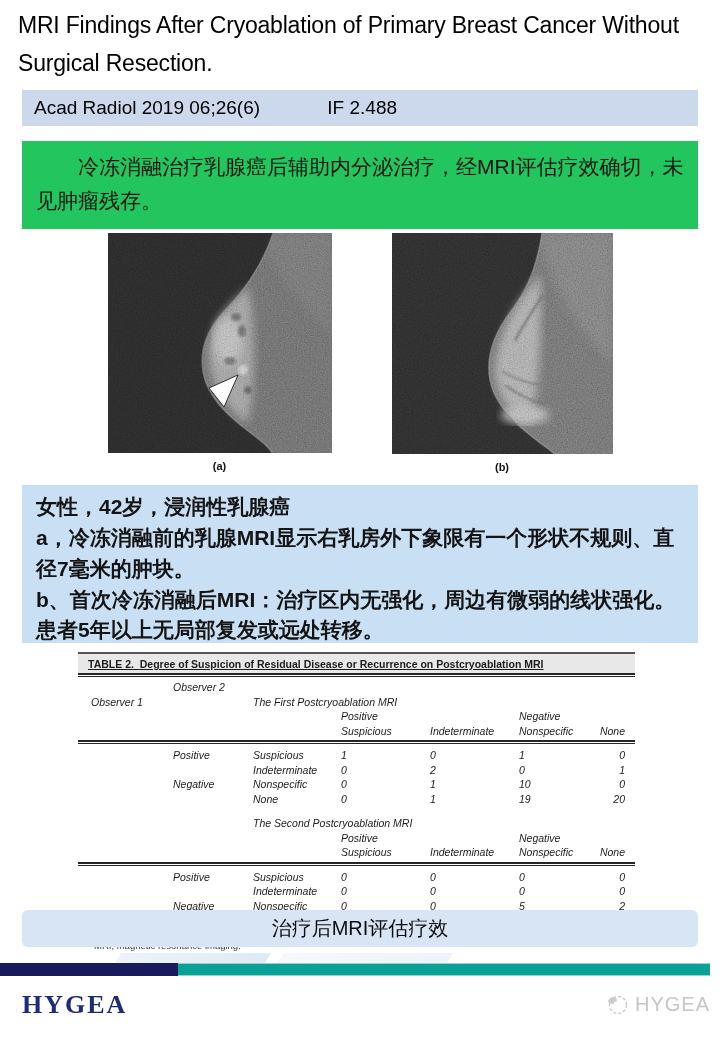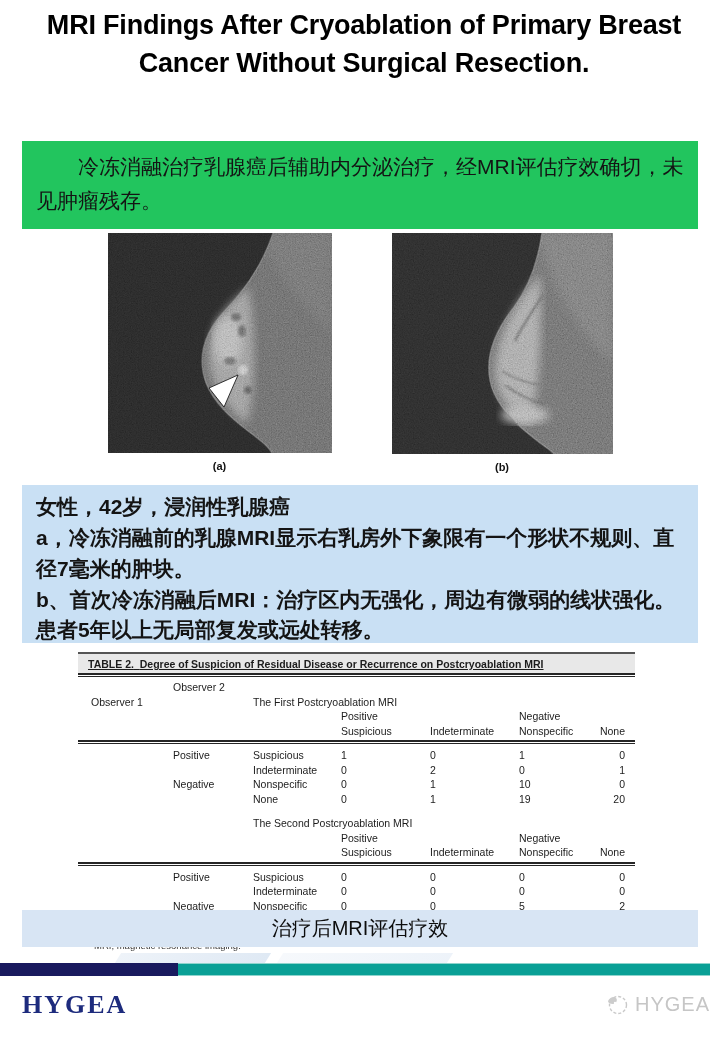--- a/index.html
+++ b/index.html
@@ -1,21 +1,21 @@
 <!DOCTYPE html>
 <html><head>
 <meta charset="utf-8">
 <style>
   html,body{margin:0;padding:0;background:#ffffff;}
   .page{position:relative;width:720px;height:1040px;background:#ffffff;overflow:hidden;
         font-family:"Liberation Sans", sans-serif;color:#111;}
 
   
   .title{position:absolute;left:18px;top:6px;width:692px;
-         font-size:27px;line-height:38px;font-weight:bold;color:#000;letter-spacing:-0.2px;text-align:center;}
+         font-size:23px;line-height:38px;font-weight:normal;color:#000;letter-spacing:-0.2px;}
 
   
   .journal-bar{position:absolute;left:22px;top:90px;width:676px;height:36px;
                background:#ccd9ec;line-height:36px;font-size:19px;color:#000;
                padding-left:12px;box-sizing:border-box;}
   .journal-bar .if{margin-left:62px;}
 
   
   .summary-box{position:absolute;left:22px;top:141px;width:676px;height:88px;
                background:#22c55e;box-sizing:border-box;padding:9px 14px 0 14px;
@@ -31,34 +31,34 @@
            justify-content:center;gap:60px;}
   figure{margin:0;display:flex;flex-direction:column;align-items:center;}
   figure svg{display:block;background:#000;}
   figcaption{margin-top:7px;font-size:11px;font-weight:bold;color:#111;}
 
   
   .table-wrap{position:absolute;left:78px;top:652px;width:557px;font-size:10.5px;color:#1c1c1c;}
   .tbl-titlebar{background:#e8e8e8;border-top:2px solid #555;padding:4px 8px 3px 10px;
                 font-weight:bold;font-size:10.5px;text-decoration:underline;}
   .dbl{height:1px;border-top:2px solid #262626;border-bottom:1px solid #262626;}
-  table.data{border-collapse:collapse;table-layout:fixed;width:557px;margin-top:2px;}
+  table.data{border-collapse:collapse;table-layout:fixed;width:557px;margin-top:2px;font-style:italic;}
   table.data td{padding:1px 0 1px 13px;font-size:10.5px;line-height:12.5px;
                 white-space:nowrap;overflow:hidden;}
   table.data td.r{text-align:right;padding-right:10px;padding-left:0;}
   tr.obs td{padding-top:2px;}
   tr.sec2-head td{padding-top:11px;}
   tr.rule td{padding:0;}
   tr.rule .dbl{margin-top:2px;margin-bottom:2px;}
   tr.first-data td{padding-top:3px;}
   .footnote{padding:4px 0 0 16px;font-size:9.5px;color:#3c3c3c;}
 
   
   .caption-bar{position:absolute;left:22px;top:910px;width:676px;height:37px;
-               background:#d8e5f4;text-align:center;line-height:37px;font-size:20px;color:#0d0d0d;}
+               background:#d8e5f4;text-align:center;line-height:37px;font-size:20px;color:#0d0d0d;border-radius:6px;}
 
   
   .deco1{position:absolute;left:118px;top:953px;width:150px;height:10px;
          background:linear-gradient(90deg,#eef3f9,#dfe9f4);transform:skewX(-32deg);}
   .deco2{position:absolute;left:280px;top:953px;width:170px;height:10px;
          background:linear-gradient(90deg,#f4f7fb,#e9f0f8);transform:skewX(-32deg);opacity:.8;}
   .navy-bar{position:absolute;left:0;top:963px;width:178px;height:13px;background:#191a5e;}
   .teal-bar{position:absolute;left:178px;top:963px;width:532px;height:13px;background:#0aa096;
             border-top:1px solid #8fd4cd;border-bottom:1px solid #8fd4cd;box-sizing:border-box;}
   .brand{position:absolute;left:22px;top:990px;font-family:"Liberation Serif", serif;
@@ -67,20 +67,24 @@
              color:#c6c6c6;font-size:20px;letter-spacing:1px;}
   .wm-icon{width:24px;height:24px;}
 </style>
 </head>
 <body>
 
 <div class="page">
 
   <div class="title">MRI Findings After Cryoablation of Primary Breast Cancer Without Surgical Resection.</div>
 
+  <div class="journal-bar">
+    <span>Acad Radiol 2019 06;26(6)</span>
+    <span class="if">IF 2.488</span>
+  </div>
 
   <div class="summary-box">
     <p>冷冻消融治疗乳腺癌后辅助内分泌治疗，经MRI评估疗效确切，未见肿瘤残存。</p>
   </div>
 
   <div class="figures">
     <figure>
       <svg width="224" height="220" viewBox="0 0 224 220">
         <defs>
           <filter id="nzA" x="-5%" y="-5%" width="110%" height="110%">

